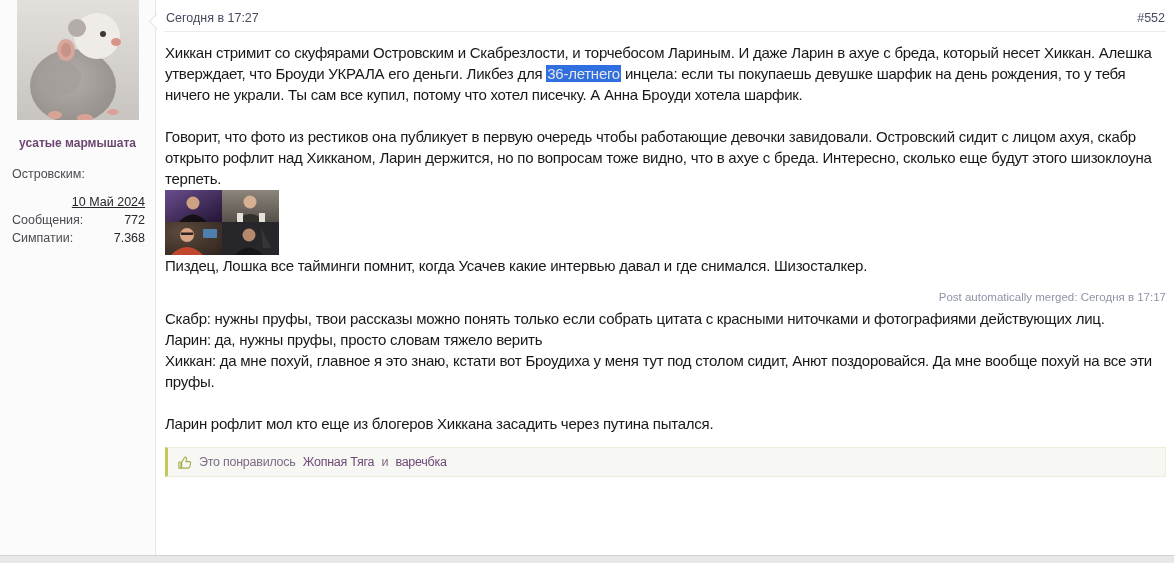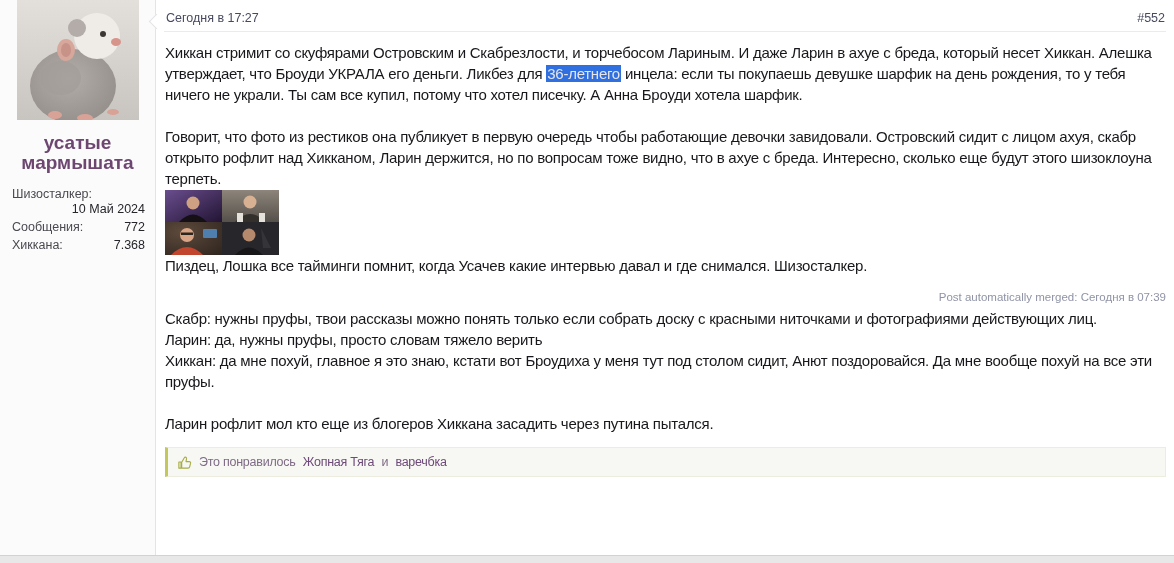--- a/index.html
+++ b/index.html
@@ -5,27 +5,27 @@
   * { margin:0; padding:0; box-sizing:border-box; }
   html,body { width:1174px; height:563px; overflow:hidden; background:#ffffff;
     font-family:"Liberation Sans", sans-serif; }
   .page { position:relative; width:1174px; height:563px; background:#ffffff; }
 
   
   .sidebar { position:absolute; left:0; top:0; width:156px; height:555px;
     background:#fbfbfc; border-right:1px solid #e4e4e8; }
   .avatar-wrap { width:122px; height:120px; margin:0 auto; display:block; }
   .avatar-wrap svg { display:block; }
-  .username { margin-top:13px; text-align:center; font-size:19px; font-weight:bold;
+  .username { margin-top:13px; text-align:center; font-size:12px; font-weight:bold;
     color:#6d4671; line-height:20px; padding:0 6px; cursor:pointer; }
   .stats { margin-top:14px; padding:0 10px 0 12px; font-size:12.5px; color:#3a3a3f; }
   .stat-label { color:#4a4a50; }
   .stat-value { color:#26262b; }
   .stat-block .stat-label { display:block; }
-  .stat-block .stat-value { display:block; text-align:right; margin-top:1px; }
+  .stat-block .stat-value { display:block; text-align:right; margin-top:14px;text-decoration:underline; }
   .stat-row { display:flex; justify-content:space-between; margin-top:4px;gap:8px; }
 
   
   .content { position:absolute; left:157px; top:5px; width:1017px; height:555px;
     background:#ffffff; padding:4px 8px 0 7px; }
   .beak { position:absolute; left:-6px; top:11px; width:11px; height:11px;
     background:#ffffff; border-left:1px solid #e2e2e8; border-bottom:1px solid #e2e2e8;
     transform:rotate(45deg); }
   .post-header { display:flex; justify-content:space-between; align-items:baseline;
     font-size:12.5px; color:#474a5e; padding:2px 1px 6px 2px; }
@@ -88,29 +88,29 @@
         <circle cx="86" cy="34" r="3" fill="#3c3733"></circle>
         <ellipse cx="99" cy="42" rx="5" ry="4" fill="#d7948a"></ellipse>
         <ellipse cx="38" cy="115" rx="7" ry="4" fill="#d9a296"></ellipse>
         <ellipse cx="68" cy="118" rx="8" ry="4" fill="#d9a296"></ellipse>
         <ellipse cx="96" cy="112" rx="6" ry="3" fill="#d9a296"></ellipse>
       </svg>
     </span>
     <div class="username">усатые мармышата</div>
     <div class="stats">
       <div class="stat-block">
-        <span class="stat-label">Шизосталкер:</span>
+        <span class="stat-label">Островским:</span>
         <span class="stat-value">10 Май 2024</span>
       </div>
       <div class="stat-row">
         <span class="stat-label">Сообщения:</span>
         <span class="stat-value">772</span>
       </div>
       <div class="stat-row">
-        <span class="stat-label">Хиккана:</span>
+        <span class="stat-label">Симпатии:</span>
         <span class="stat-value">7.368</span>
       </div>
     </div>
   </div>
 
   <div class="content">
     <div class="beak"></div>
 
     <div class="post-header">
       <span class="post-time">Сегодня в 17:27</span>
@@ -160,24 +160,24 @@
           <rect x="57" y="32" width="57" height="33" fill="#27262b"></rect>
           <circle cx="84" cy="45" r="6.5" fill="#b58a6c"></circle>
           <path d="M70 65 Q84 50 98 65 Z" fill="#17171a"></path>
           <path d="M96 38 L106 58 L98 58 Z" fill="#3a3a40" opacity="0.7"></path>
         </svg>
       </span>
 
 
       <p class="para gap-block">Пиздец, Лошка все тайминги помнит, когда Усачев какие интервью давал и где снимался. Шизосталкер.</p>
 
-      <div class="merge-note merge-2">Post automatically merged: Сегодня в 07:39</div>
+      <div class="merge-note merge-2">Post automatically merged: Сегодня в 17:17</div>
 
       <div class="gap-block">
-        <div>Скабр: нужны пруфы, твои рассказы можно понять только если собрать доску с красными ниточками и фотографиями действующих лиц.</div>
+        <div>Скабр: нужны пруфы, твои рассказы можно понять только если собрать цитата с красными ниточками и фотографиями действующих лиц.</div>
         <div>Ларин: да, нужны пруфы, просто словам тяжело верить</div>
         <div>Хиккан: да мне похуй, главное я это знаю, кстати вот Броудиха у меня тут под столом сидит, Анют поздоровайся. Да мне вообще похуй на все эти пруфы.</div>
       </div>
 
       <p class="para gap-line">Ларин рофлит мол кто еще из блогеров Хиккана засадить через путина пытался.</p>
 
       <div class="like-bar">
         <svg class="thumb-icon" viewBox="0 0 16 16">
           <path d="M2 7.5 h2.3 v6.5 H2 Z M5 14 h6.8 c0.9 0 1.5-0.5 1.7-1.3 l1-4 c0.2-0.9-0.4-1.7-1.4-1.7 H9.6 l0.6-3.1 c0.15-0.9-0.5-1.6-1.3-1.6 -0.5 0-0.9 0.3-1.1 0.7 L5.4 7.3 5 7.5 Z" fill="none" stroke="#a7ad45" stroke-width="1.2" stroke-linejoin="round"></path>
         </svg>

